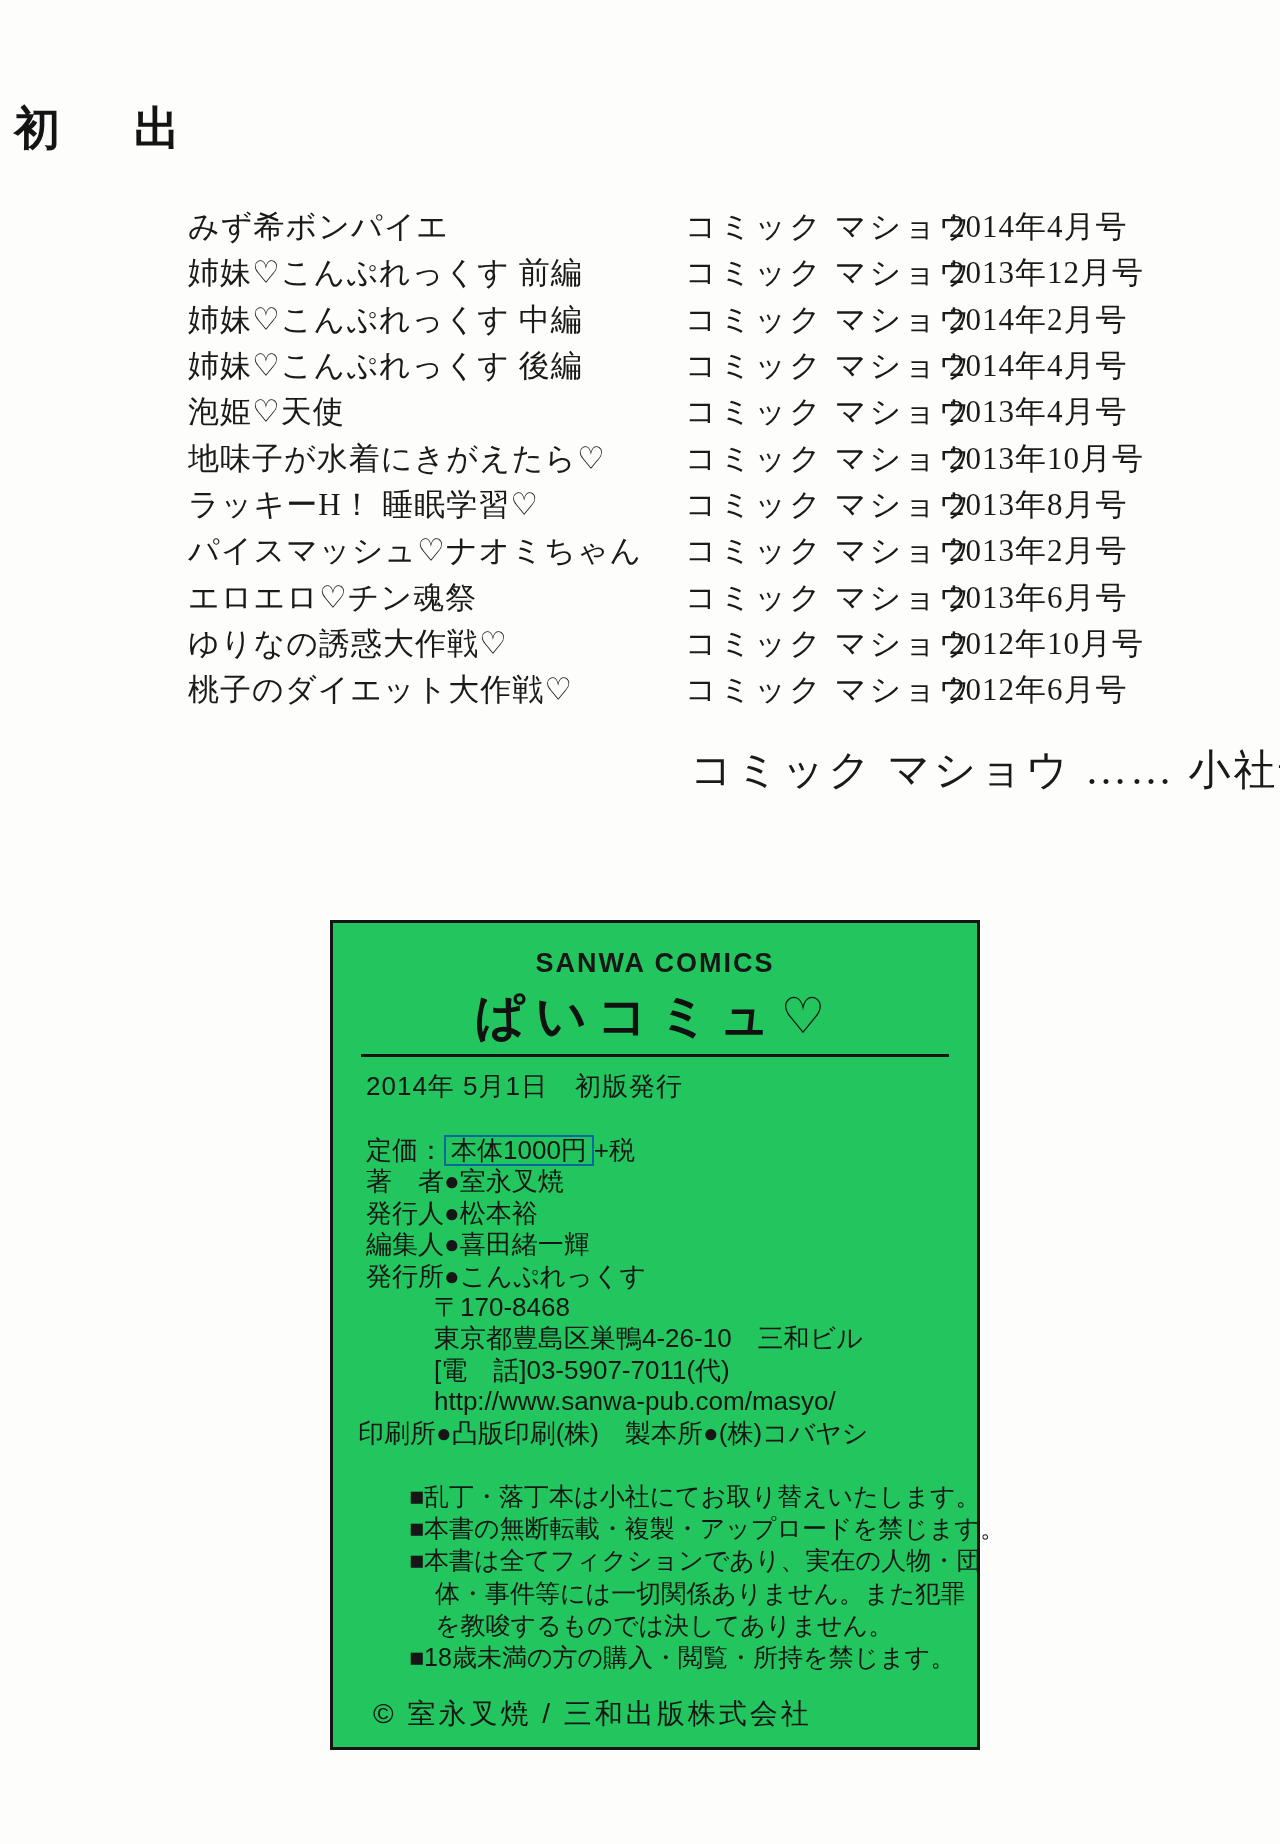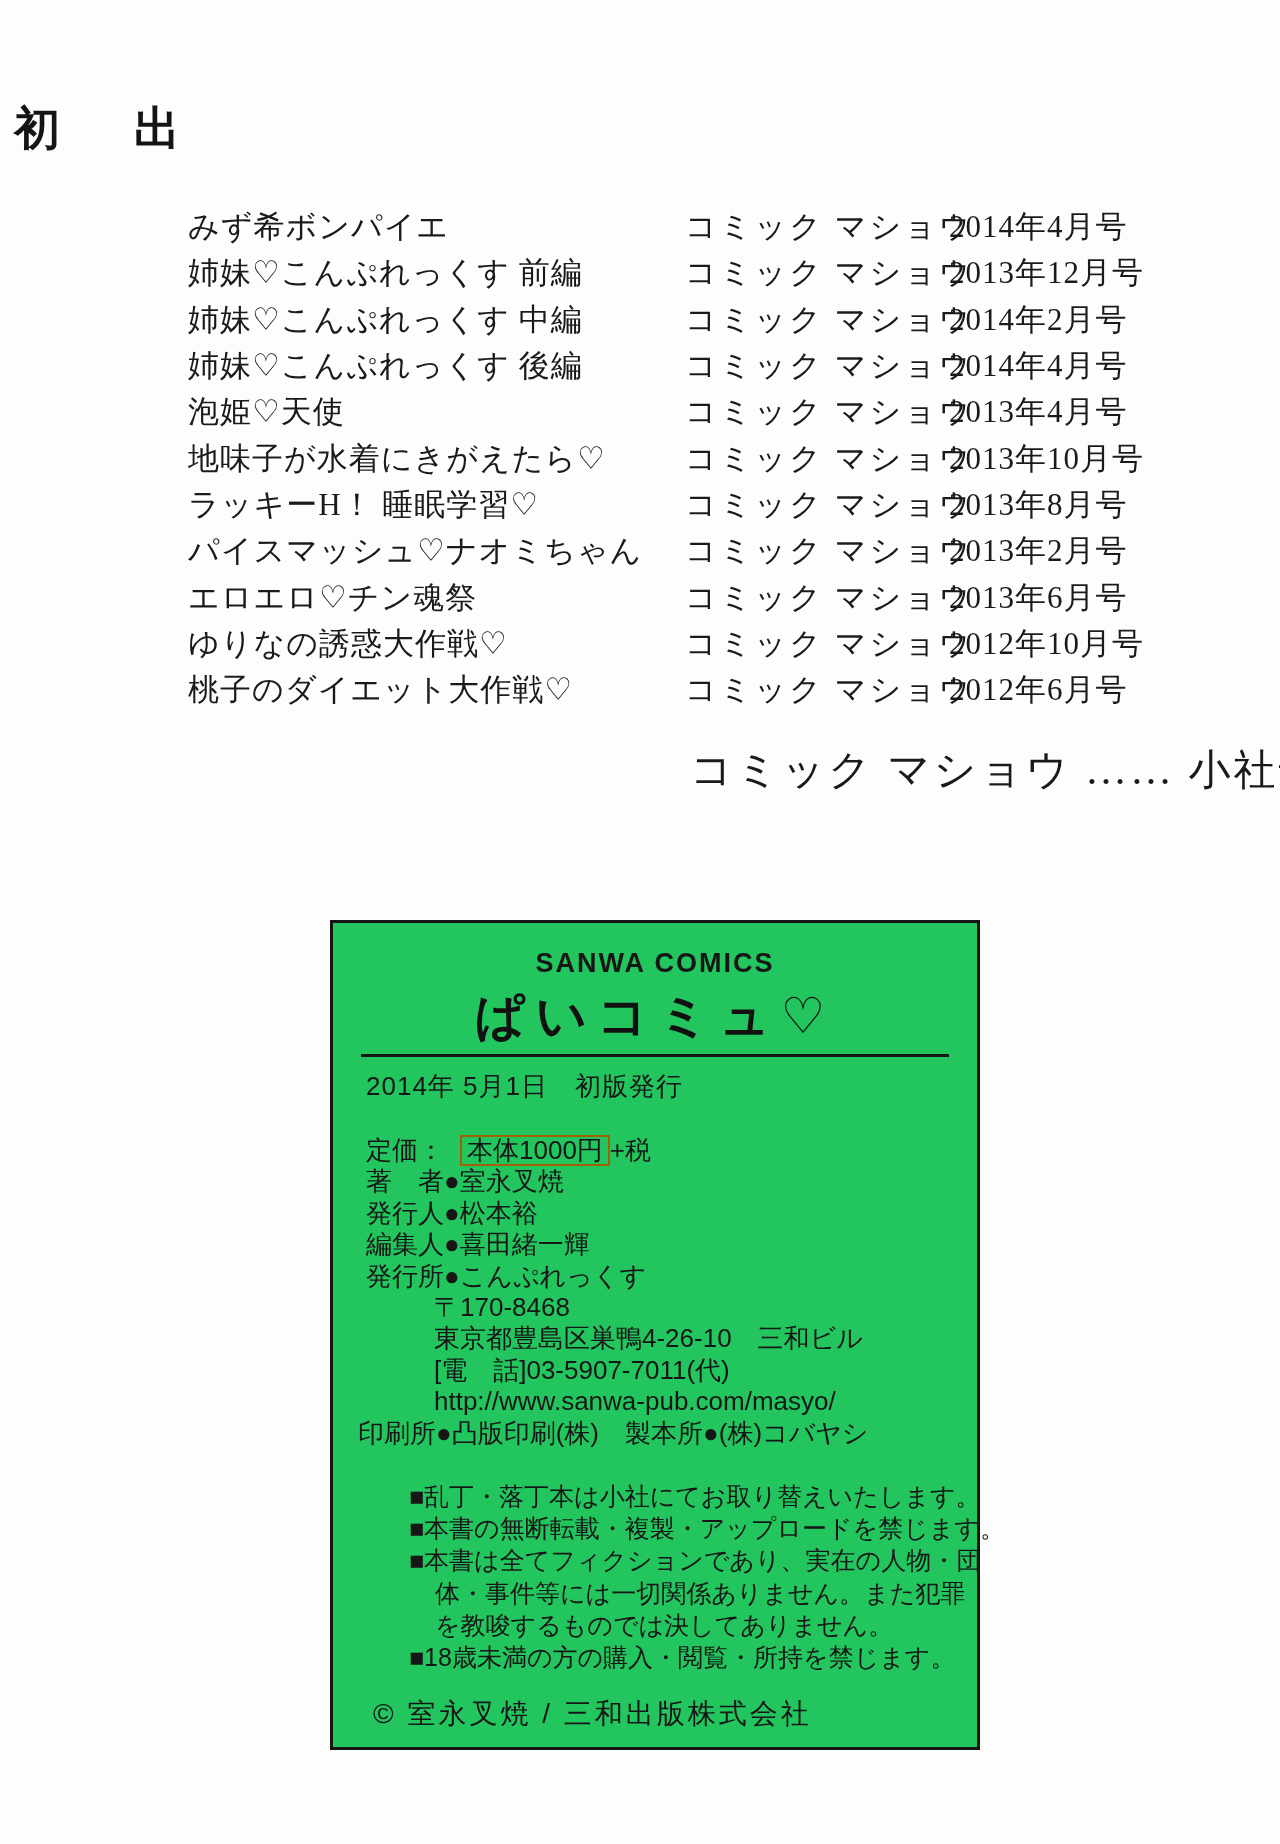--- a/index.html
+++ b/index.html
@@ -33,23 +33,22 @@
   .book-title{
     position:absolute;top:60px;left:0;width:100%;text-align:center;
     font-family:"Liberation Serif","DejaVu Serif",serif;
     font-size:50px;font-weight:bold;letter-spacing:10px;color:#111;
   }
   .title-rule{position:absolute;top:131px;left:28px;right:28px;border-top:3px solid #151515;height:0;}
   .edition{position:absolute;top:146px;left:33px;font-size:26px;letter-spacing:1px;}
   .info-block{position:absolute;top:212px;left:33px;font-size:26px;line-height:31.4px;white-space:nowrap;}
   .info-row{height:31.4px;}
   .price-box{
-    display:inline-block;border:2px solid #a16207;padding:0 5px;line-height:27px;
+    display:inline-block;border:2px solid #0369a1;padding:0 5px;line-height:27px;
     vertical-align:baseline;
-    margin-left:16px;
   }
   .cr-label{display:inline-block;min-width:78px;}
   .indent1{padding-left:68px;}
   .notices{position:absolute;top:557px;left:28px;font-size:25px;line-height:32.2px;white-space:nowrap;}
   .notice-line{height:32.2px;margin-left:48px;}
   .notice-indent{padding-left:26px;}
   .copyright{position:absolute;top:772px;left:40px;font-size:28px;letter-spacing:3px;white-space:nowrap;}
 </style>
 </head>
 <body>

